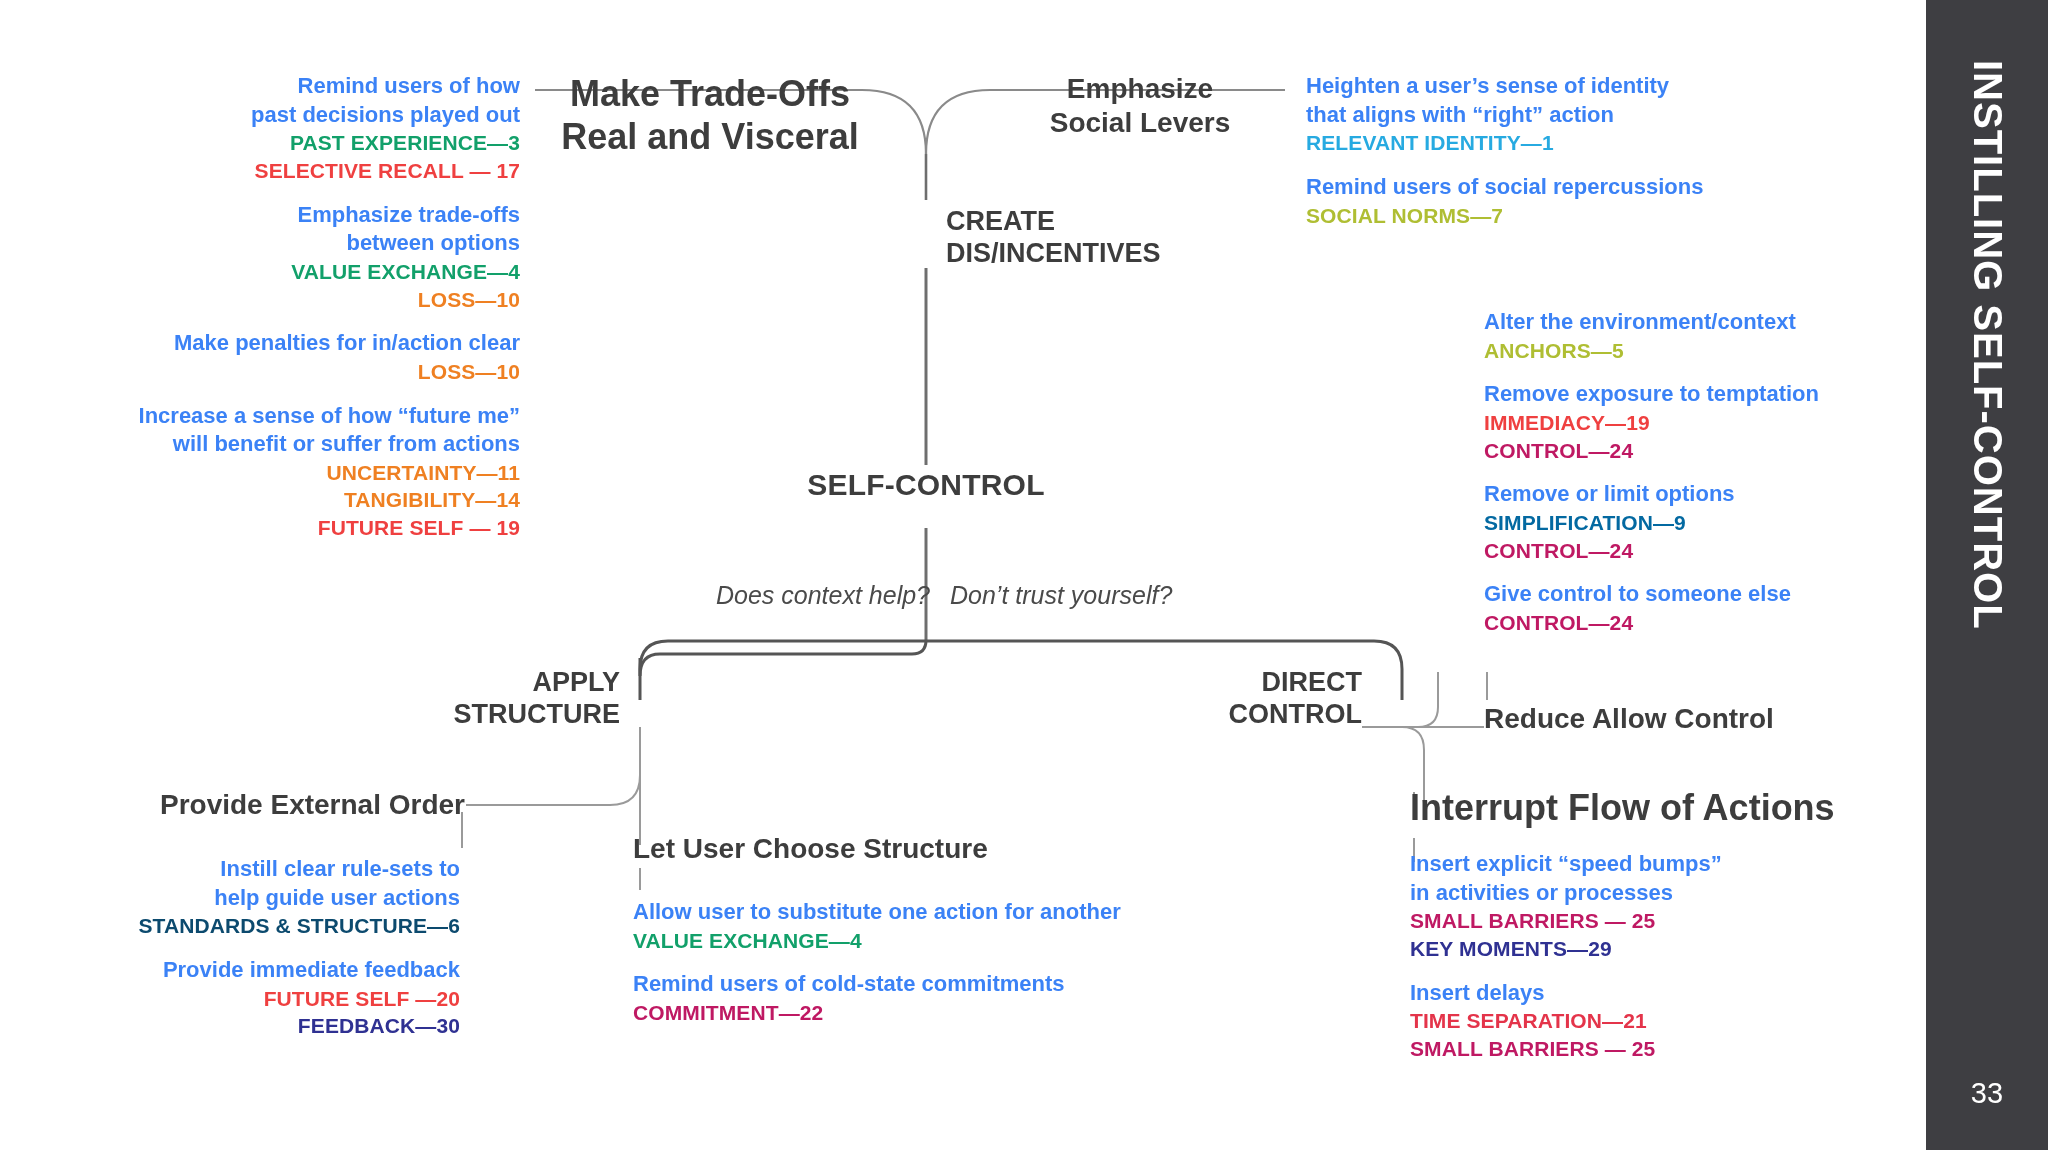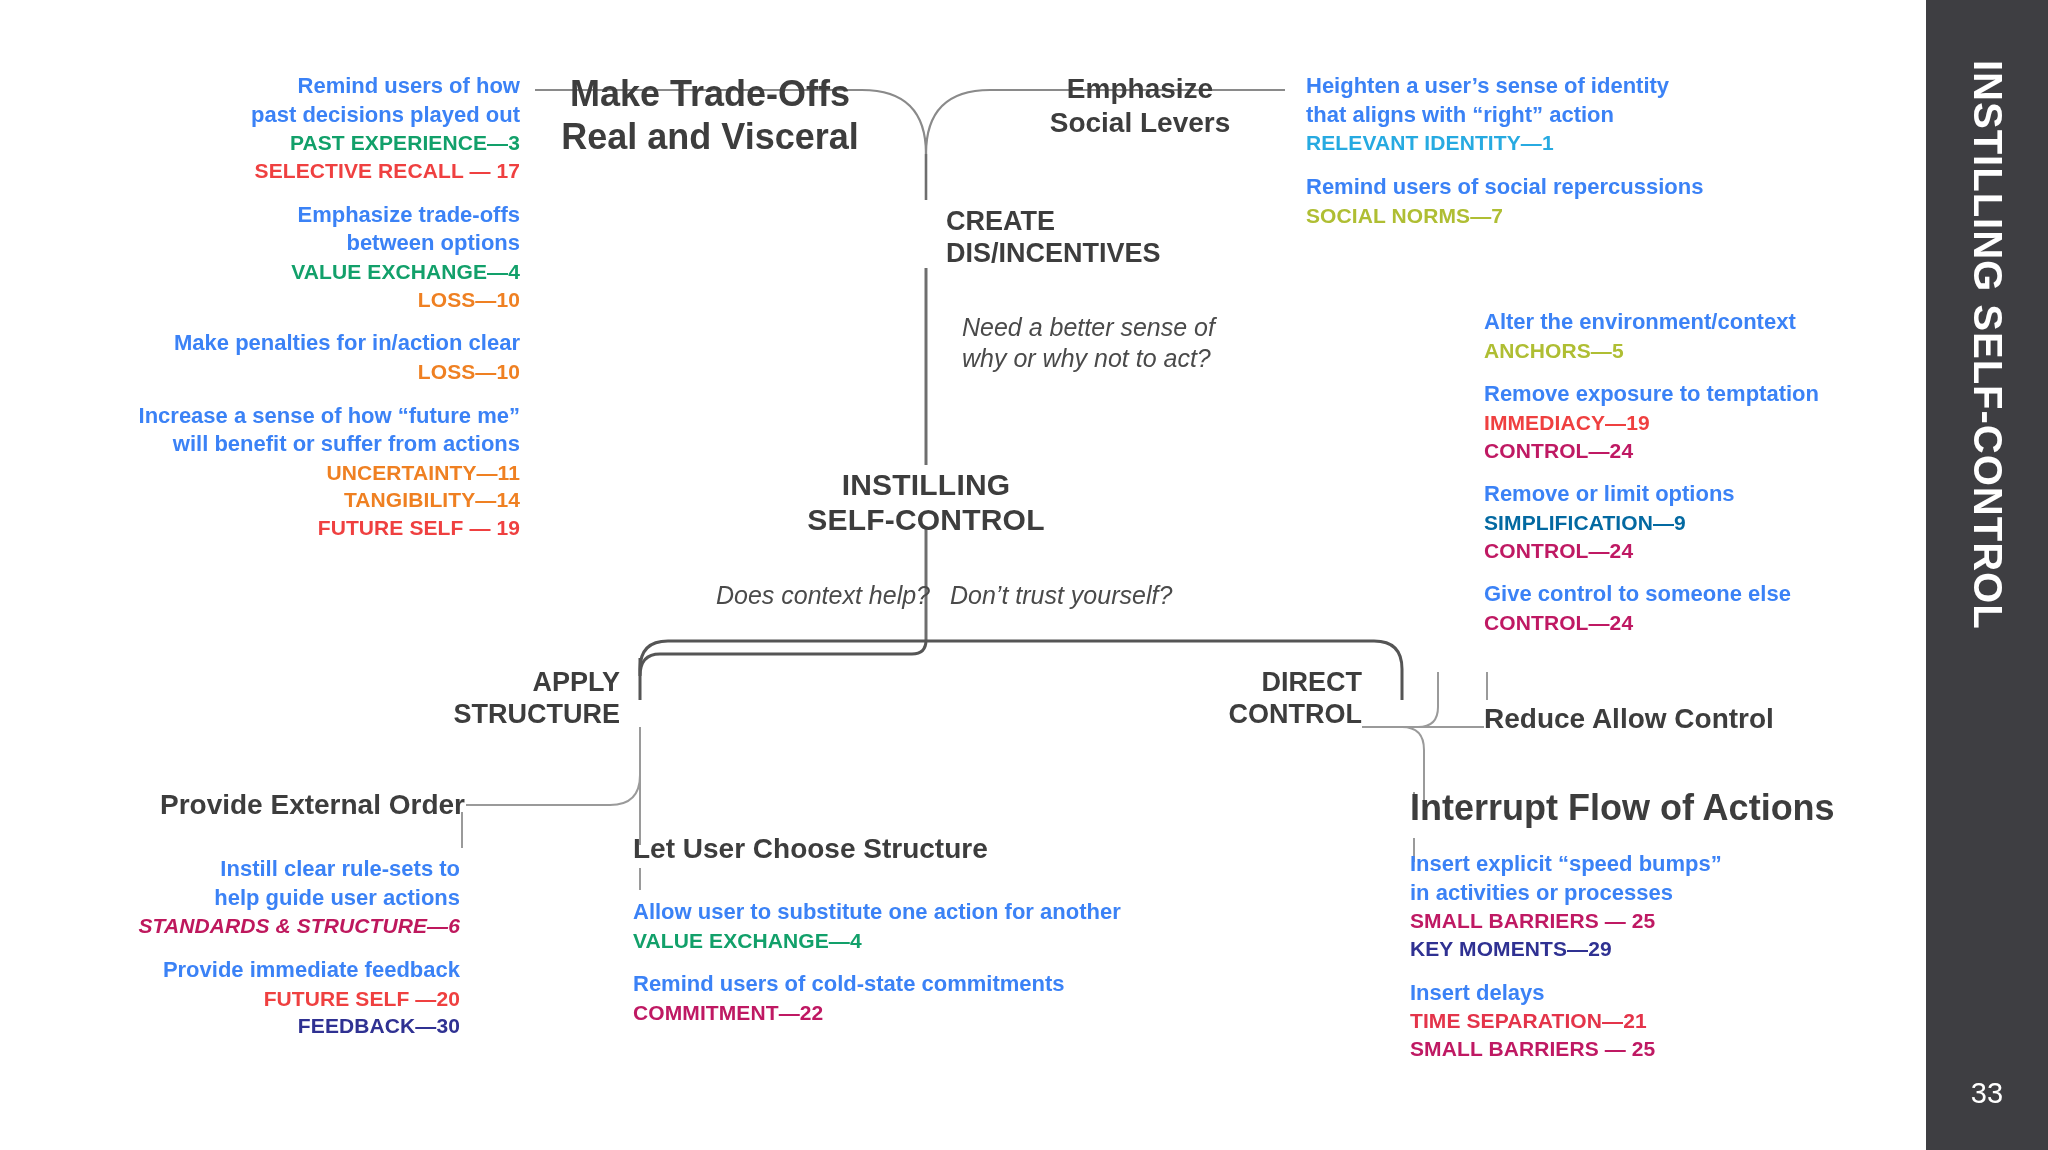--- a/index.html
+++ b/index.html
@@ -96,31 +96,26 @@
 
       <path d="M 1487,672 L 1487,700" stroke="#9a9a9a" stroke-width="2"></path>
 
       <path d="M 1402,727 Q 1424,727 1424,750 L 1424,800" stroke="#9a9a9a" stroke-width="2"></path>
       <path d="M 1414,792 L 1414,818" stroke="#9a9a9a" stroke-width="2"></path>
       <path d="M 1414,838 L 1414,862" stroke="#9a9a9a" stroke-width="2"></path>
     </g>
   </svg>
 
   <div class="node ca hub hub-main" style="left:686px;top:468px;width:480px;">
-    <div>INSTILLING</div>
     <div>SELF-CONTROL</div>
   </div>
 
   <div class="node la branch" style="left:946px;top:205px;width:400px;">
     <div>CREATE</div>
     <div>DIS/INCENTIVES</div>
-  </div>
-  <div class="node la question" style="left:962px;top:312px;width:420px;">
-    <div>Need a better sense of</div>
-    <div>why or why not to act?</div>
   </div>
 
   <div class="node ra question" style="left:560px;top:580px;width:370px;">
     <span>Does context help?</span>
   </div>
   <div class="node la question" style="left:950px;top:580px;width:400px;">
     <span>Don’t trust yourself?</span>
   </div>
 
   <div class="node ra branch" style="left:220px;top:666px;width:400px;">
@@ -203,21 +198,21 @@
       </div>
     </div>
 
   <div class="node ra leaf-title" style="left:60px;top:788px;width:405px;font-size:28px;">
     <span>Provide External Order</span>
   </div>
   <div class="node ra" id="grp-external-order" style="left:60px;top:855px;width:400px;">
       <div class="grp">
         <div class="desc">Instill clear rule-sets to</div>
         <div class="desc">help guide user actions</div>
-        <div class="tag" style="color: #be185d; font-style: italic;">STANDARDS &amp; STRUCTURE—6</div>
+        <div class="tag" style="color: #0c4a6e;">STANDARDS &amp; STRUCTURE—6</div>
       </div>
       <div class="grp">
         <div class="desc">Provide immediate feedback</div>
         <div class="tag" style="color: rgb(239, 64, 64);">FUTURE SELF —20</div>
         <div class="tag" style="color: rgb(47, 49, 146);">FEEDBACK—30</div>
       </div>
     </div>
 
   <div class="node la leaf-title" style="left:633px;top:832px;width:560px;font-size:28px;">
     <span>Let User Choose Structure</span>

